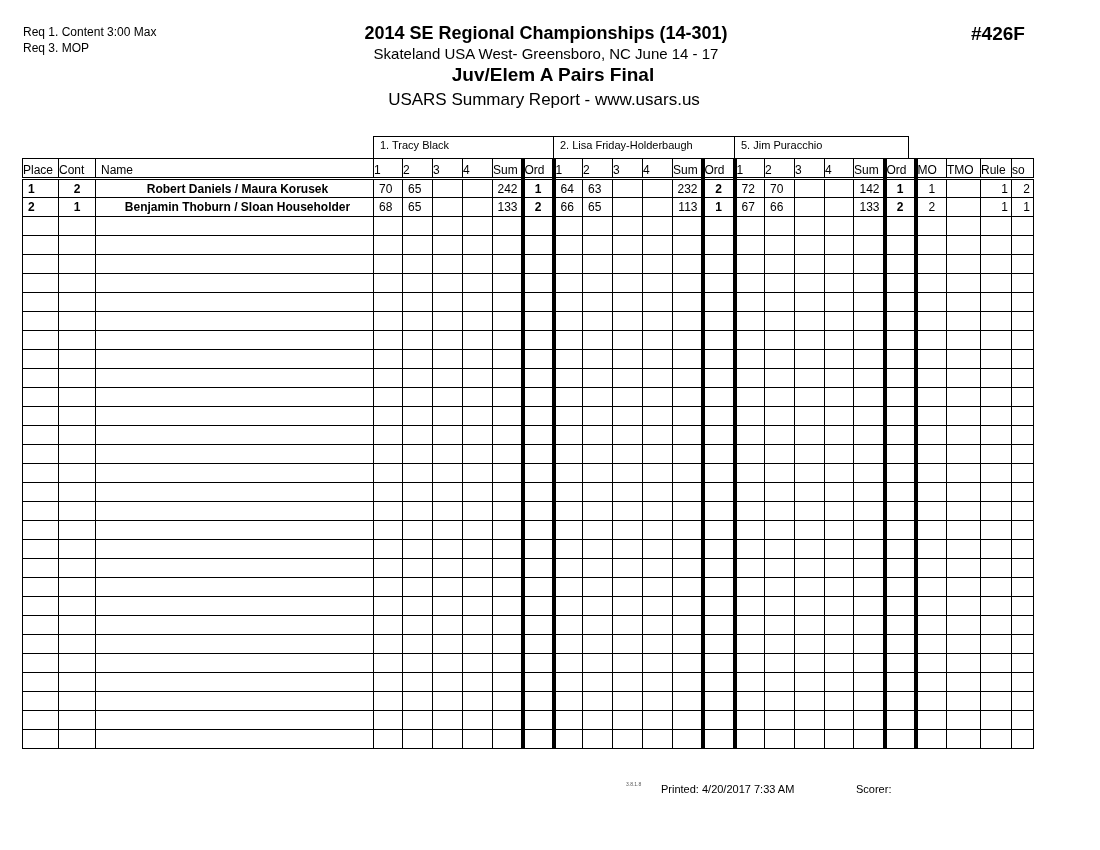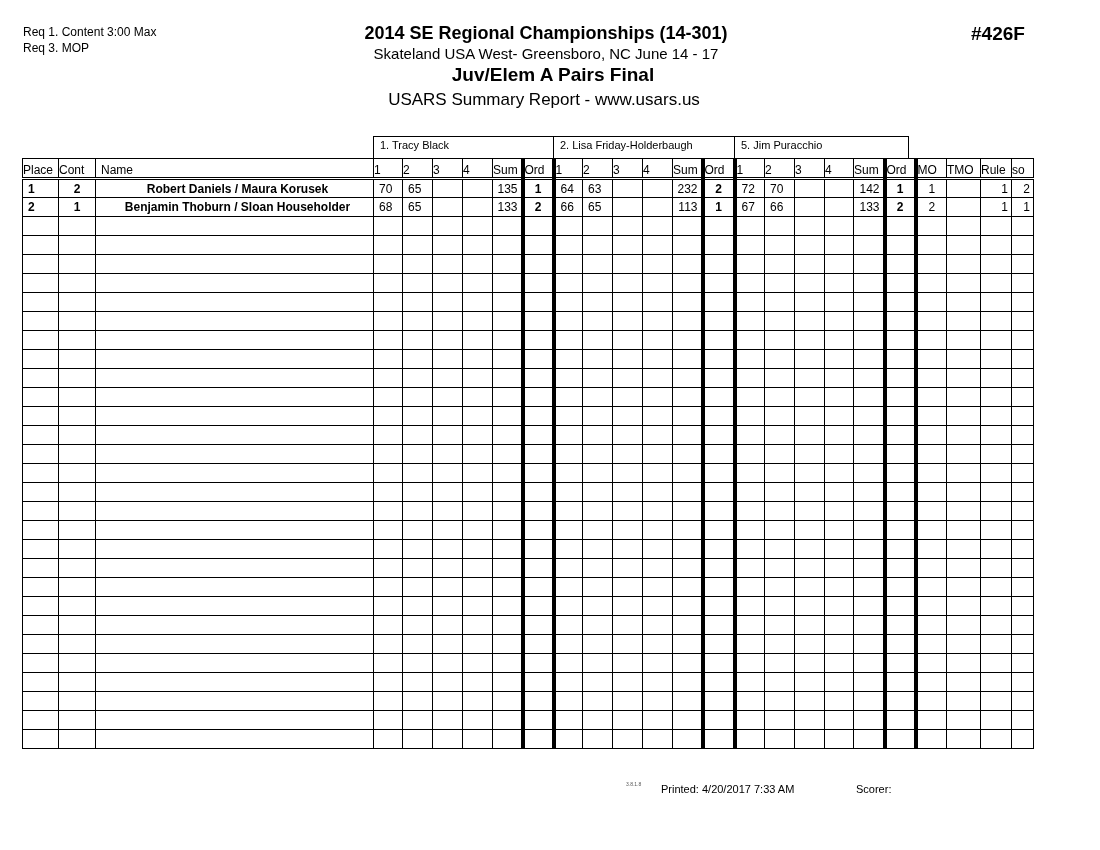--- a/index.html
+++ b/index.html
@@ -101,21 +101,21 @@
       <td>so</td>
     </tr>
   <tr>
         <td class="l b">1</td>
         <td class="c b">2</td>
         <td class="namecell">Robert Daniels / Maura Korusek</td>
         <td class="l">70</td>
         <td class="l">65</td>
         <td class="l"></td>
         <td class="l"></td>
-        <td class="r thickR">135</td>
+        <td class="r thickR">242</td>
         <td class="c b thickR">1</td>
         <td class="l">64</td>
         <td class="l">63</td>
         <td class="l"></td>
         <td class="l"></td>
         <td class="r thickR">232</td>
         <td class="c b thickR">2</td>
         <td class="l">72</td>
         <td class="l">70</td>
         <td class="l"></td>

